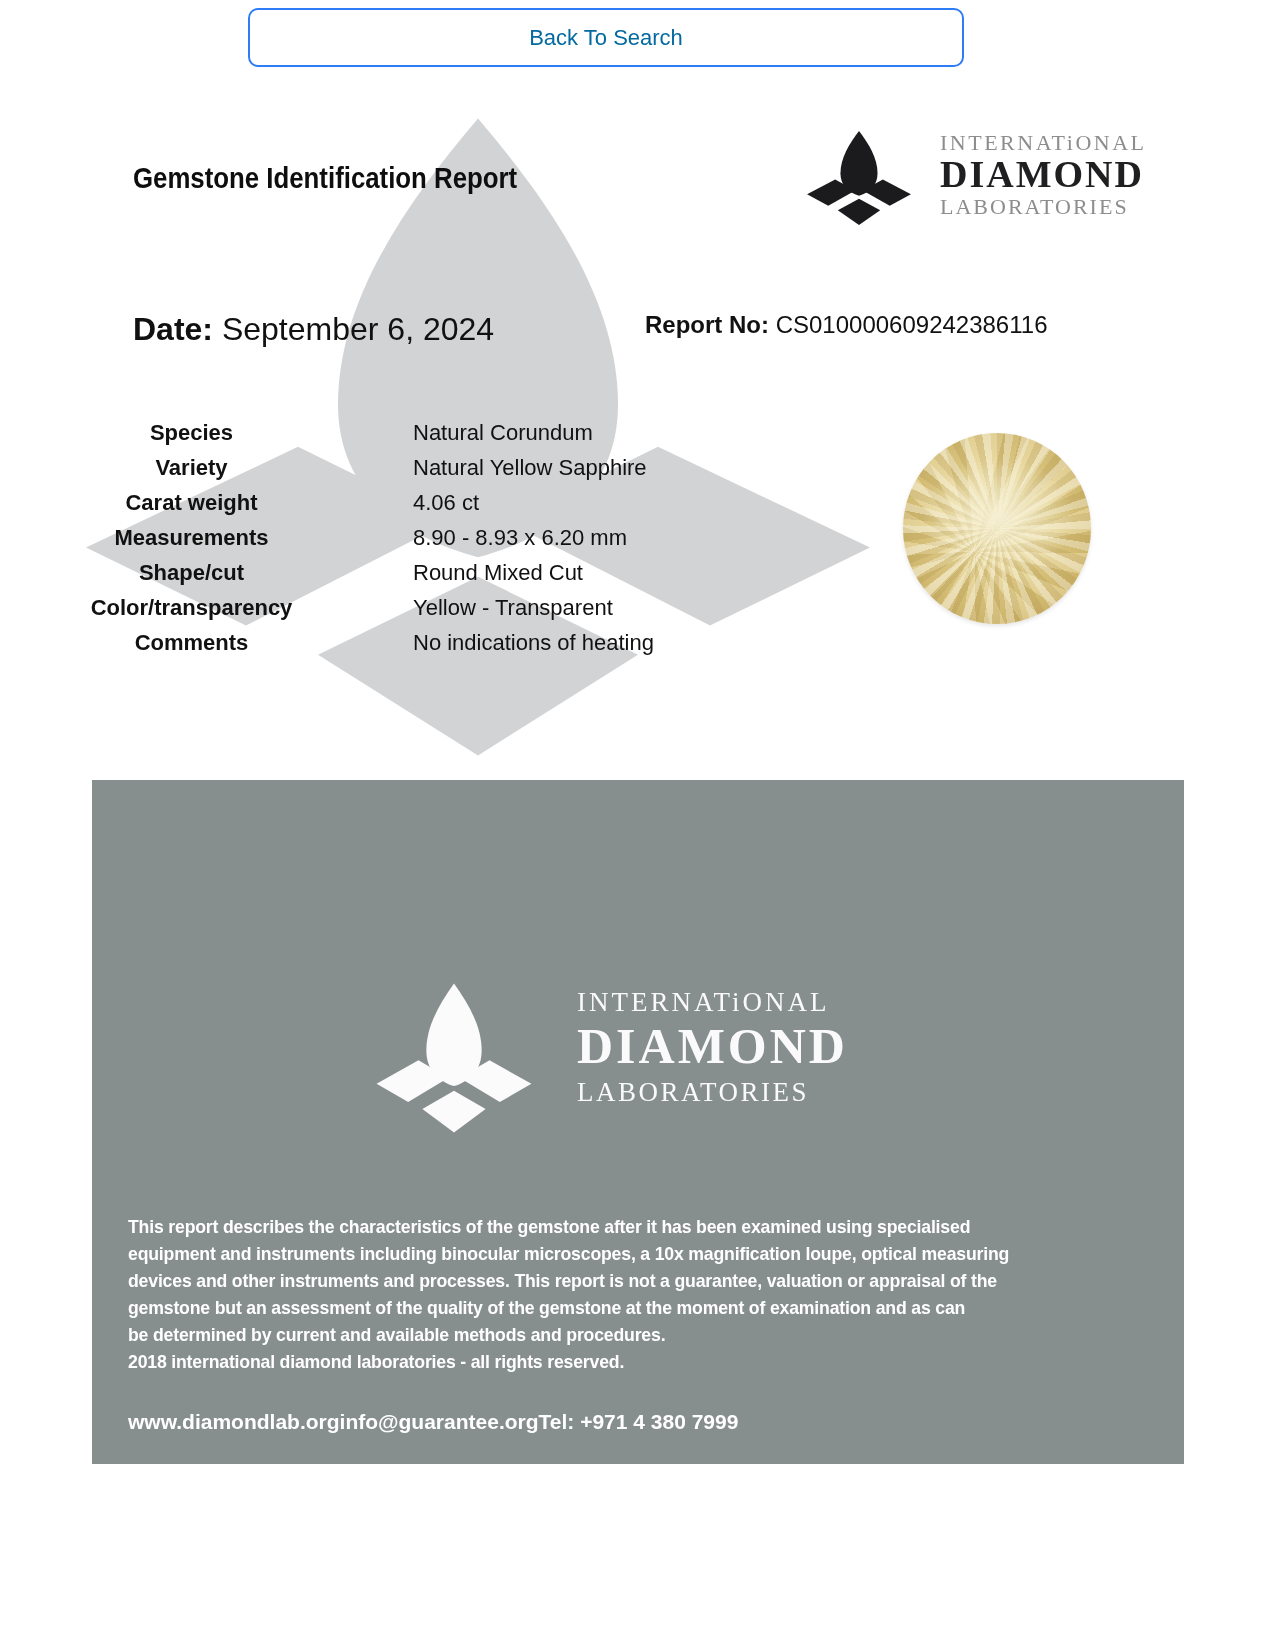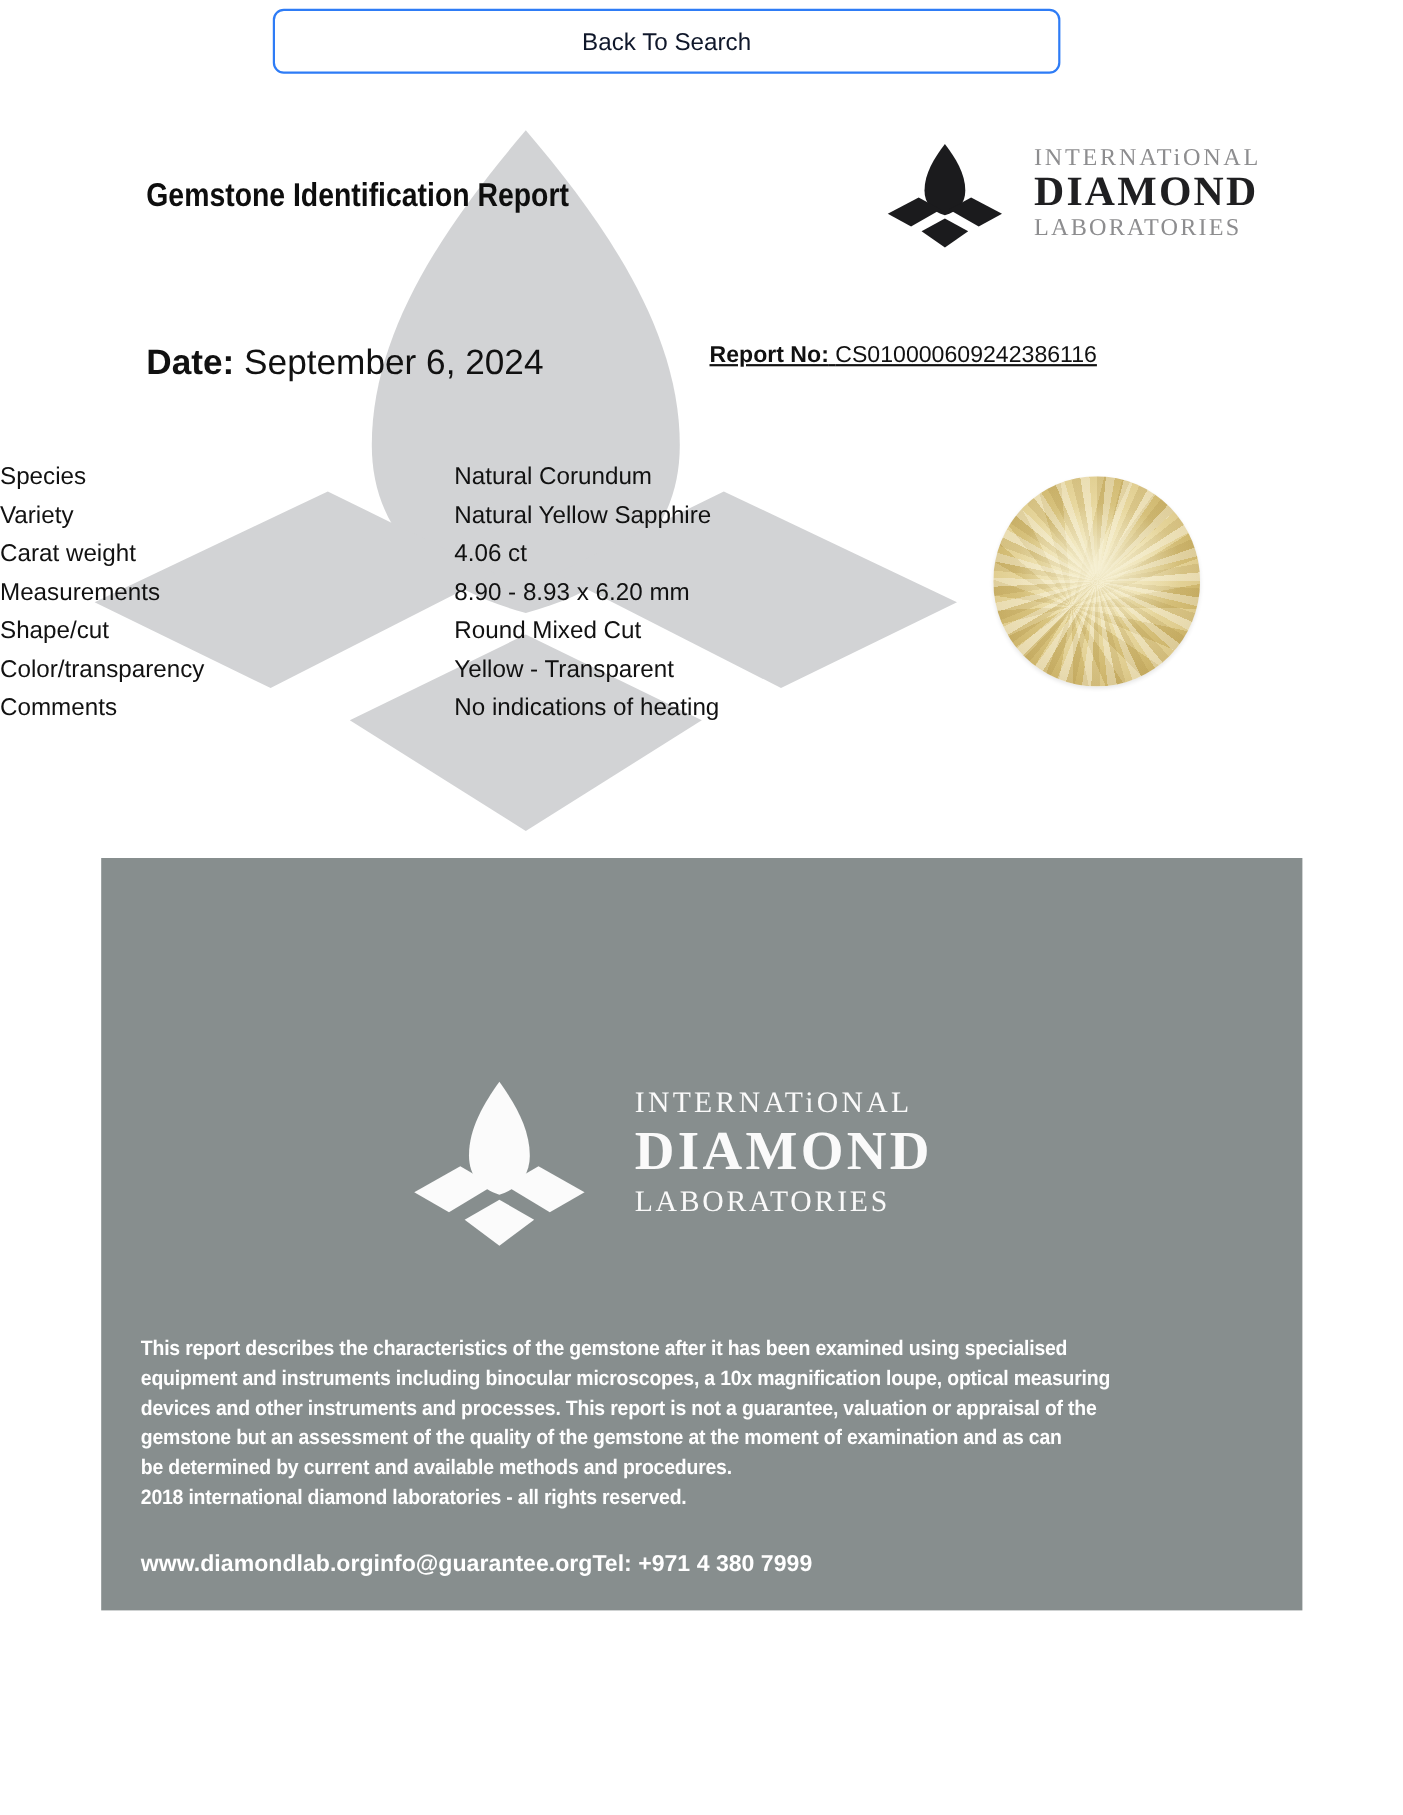--- a/index.html
+++ b/index.html
@@ -1,46 +1,46 @@
 <!DOCTYPE html>
 <html><head>
 <meta charset="utf-8">
 <style>
   html,body{margin:0;padding:0;background:#ffffff;}
   .page{position:relative;width:1275px;height:1650px;background:#fff;overflow:hidden;
         font-family:"Liberation Sans",sans-serif;color:#111;}
 
   
   .back-btn{position:absolute;left:248px;top:8px;width:716px;height:59px;background:#fff;
-            border:2px solid #2e7cf6;border-radius:10px;color:#0f172a;font-size:22px;
+            border:2px solid #2e7cf6;border-radius:10px;color:#0369a1;font-size:22px;
             font-family:"Liberation Sans",sans-serif;cursor:pointer;z-index:3;}
 
   
   .watermark{position:absolute;left:78px;top:112px;width:800px;height:650px;fill:#d2d3d5;z-index:0;}
 
   
   .report-title{position:absolute;left:133px;top:161px;font-size:30px;font-weight:bold;color:#0e0e0e;
                 transform:scaleX(.86);transform-origin:0 0;white-space:nowrap;z-index:1;}
 
   
   .brand-header-mark{position:absolute;left:806px;top:130px;width:106px;height:96px;fill:#1b1b1d;z-index:1;}
   .brand-header-text{position:absolute;left:940px;top:131px;font-family:"Liberation Serif",serif;z-index:1;white-space:nowrap;}
   .bh-l1{font-size:22px;letter-spacing:2.5px;color:#8d8d8f;line-height:24px;}
   .bh-l2{font-size:38px;font-weight:bold;color:#1f1f21;letter-spacing:2px;line-height:39px;}
   .bh-l3{font-size:22px;letter-spacing:2px;color:#8d8d8f;line-height:26px;}
 
   
   .meta-date{position:absolute;left:133px;top:311px;font-size:32px;z-index:1;white-space:nowrap;}
-  .meta-repno{position:absolute;left:645px;top:311px;font-size:21px;z-index:1;white-space:nowrap;text-decoration:underline;}
+  .meta-repno{position:absolute;left:645px;top:311px;font-size:24px;z-index:1;white-space:nowrap;}
   .lbl{font-weight:bold;}
 
   
   .props{position:absolute;left:0;top:415px;z-index:1;}
   .prop-row{display:flex;height:35px;line-height:35px;font-size:22px;}
-  .prop-label{width:383px;text-align:left;font-weight:normal;white-space:nowrap;}
+  .prop-label{width:383px;text-align:center;font-weight:bold;white-space:nowrap;}
   .prop-value{margin-left:30px;white-space:nowrap;text-align:center;}
 
   
   .gem-photo{position:absolute;left:903px;top:433px;z-index:1;}
   .gem-circle{width:188px;height:191px;border-radius:50%;
     background:
       radial-gradient(ellipse 40% 31% at 51% 44%, rgba(246,240,212,.96) 0%, rgba(246,240,212,0) 100%),
       repeating-conic-gradient(from 15deg, rgba(255,255,255,.30) 0deg 5deg, rgba(0,0,0,0) 5deg 9deg, rgba(164,134,60,.20) 9deg 14deg),
       repeating-conic-gradient(from 3deg at 38% 62%, rgba(255,255,255,.16) 0deg 11deg, rgba(150,120,50,.14) 11deg 22deg),
       radial-gradient(circle at 48% 45%, #eee1a8 0%, #e6d492 35%, #dcc67e 60%, #d1b86c 80%, #c6ab5e 100%);

